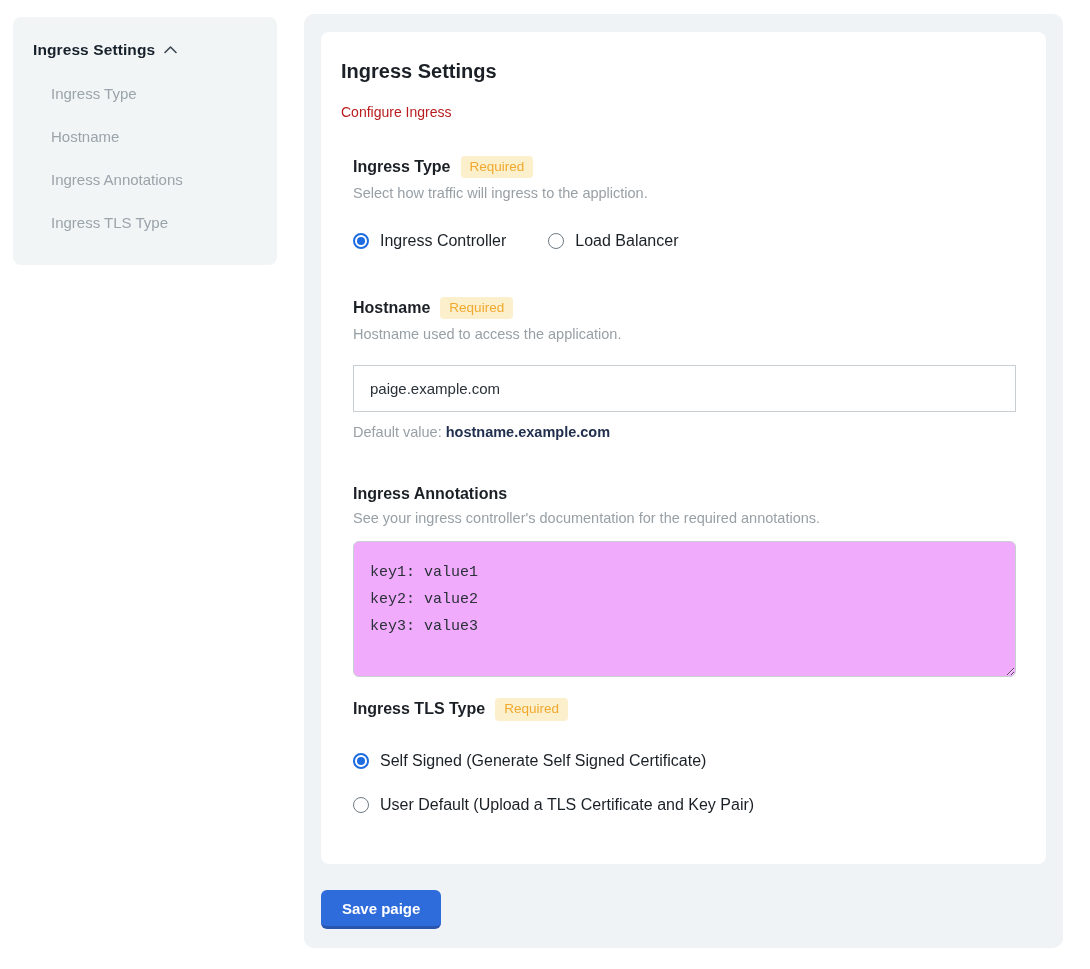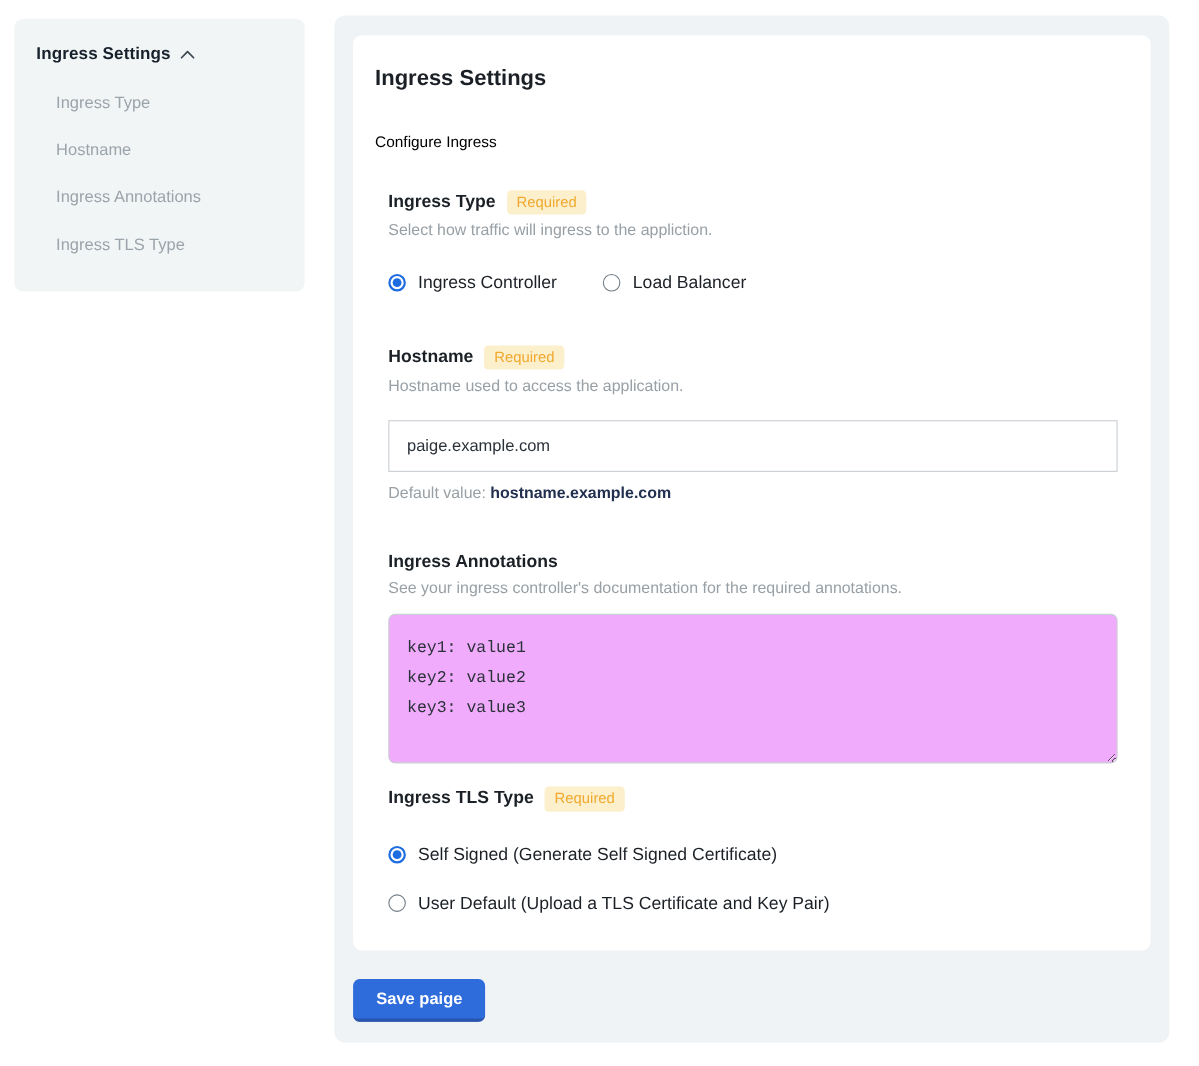--- a/index.html
+++ b/index.html
@@ -50,43 +50,43 @@
   .card {
     background: #ffffff;
     border-radius: 8px;
     width: 100%; height: 832px;
     padding: 28px 30px 28px 20px;
   }
   .card-title {
     font-size: 20px; font-weight: 700; color: #1b2026;
   }
   .card-subtitle {
-    margin-top: 38px;
-    font-size: 14px; color: #000000;
+    margin-top: 21px;
+    font-size: 14px; color: #b91c1c;
   }
   .sections { margin-left: 12px; }
 
   .field-label-row { display: flex; align-items: center; gap: 10px; }
   .field-label {
     font-size: 16px; font-weight: 600; color: #1b2026;
   }
   .badge {
     background: #fcefcc; color: #f0a92e;
     font-size: 13.5px; font-weight: 400;
     padding: 3px 9px; border-radius: 4px;
     line-height: 1.2;
   }
   .field-desc {
     margin-top: 7px;
     font-size: 14.5px; color: #98a0a6;
   }
 
   .section-ingress-type { margin-top: 36px; }
   .radio-row { display: flex; align-items: center; gap: 42px; margin-top: 31px; }
-  .radio-option { display: flex; gap: 11px; cursor: pointer; }
+  .radio-option { display: flex; align-items: center; gap: 11px; cursor: pointer; }
   .radio {
     width: 16px; height: 16px; border-radius: 50%;
     position: relative; flex: 0 0 auto;
   }
   .radio.selected { border: 2px solid #1d6ce0; }
   .radio.selected::after {
     content: ""; position: absolute;
     left: 50%; top: 50%; transform: translate(-50%, -50%);
     width: 8px; height: 8px; border-radius: 50%;
     background: #1d6ce0;

